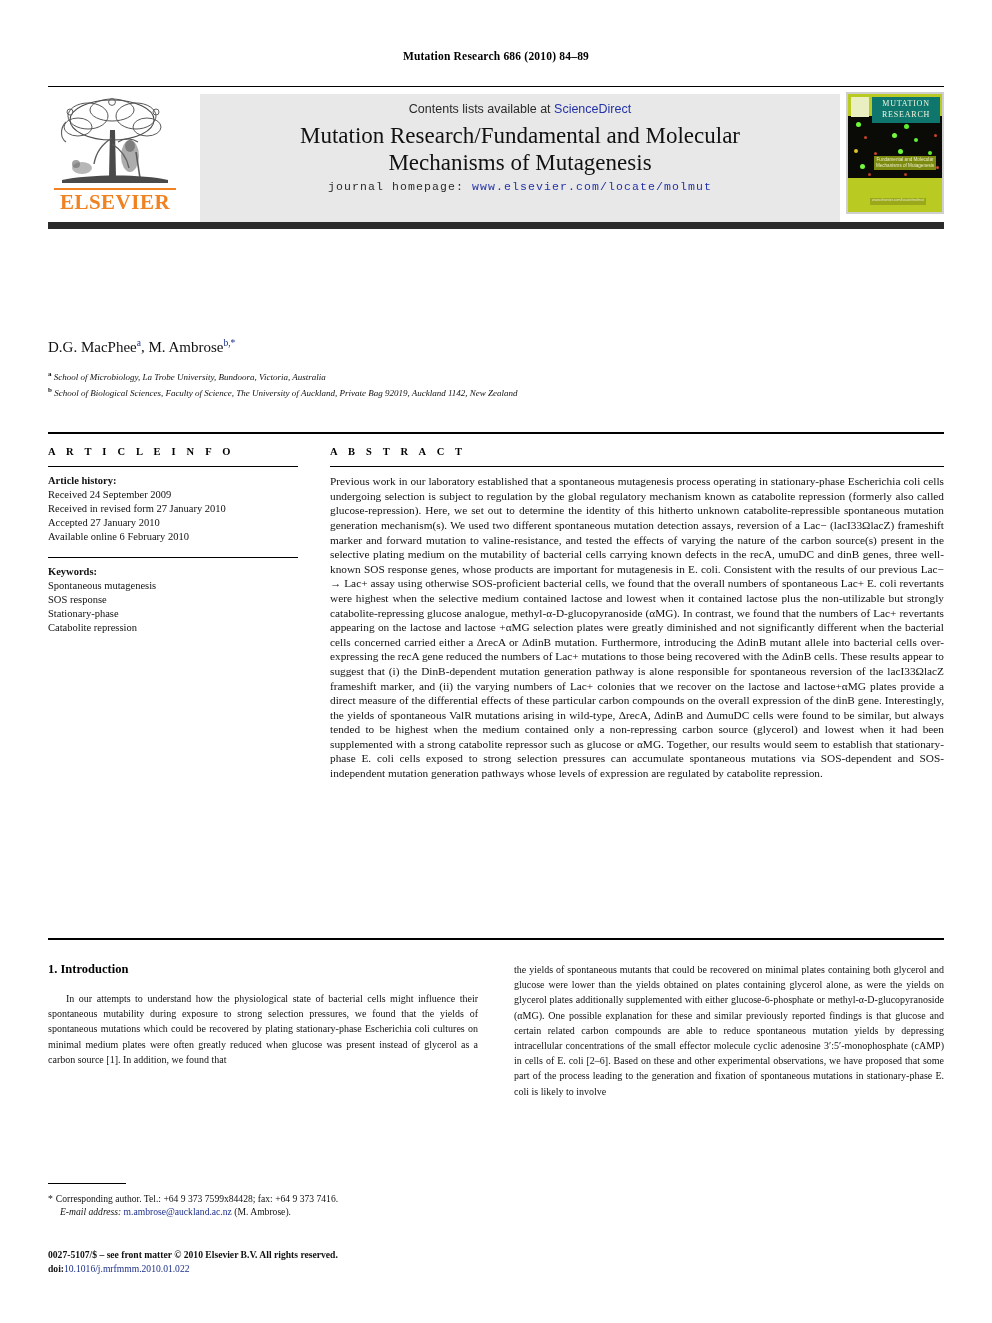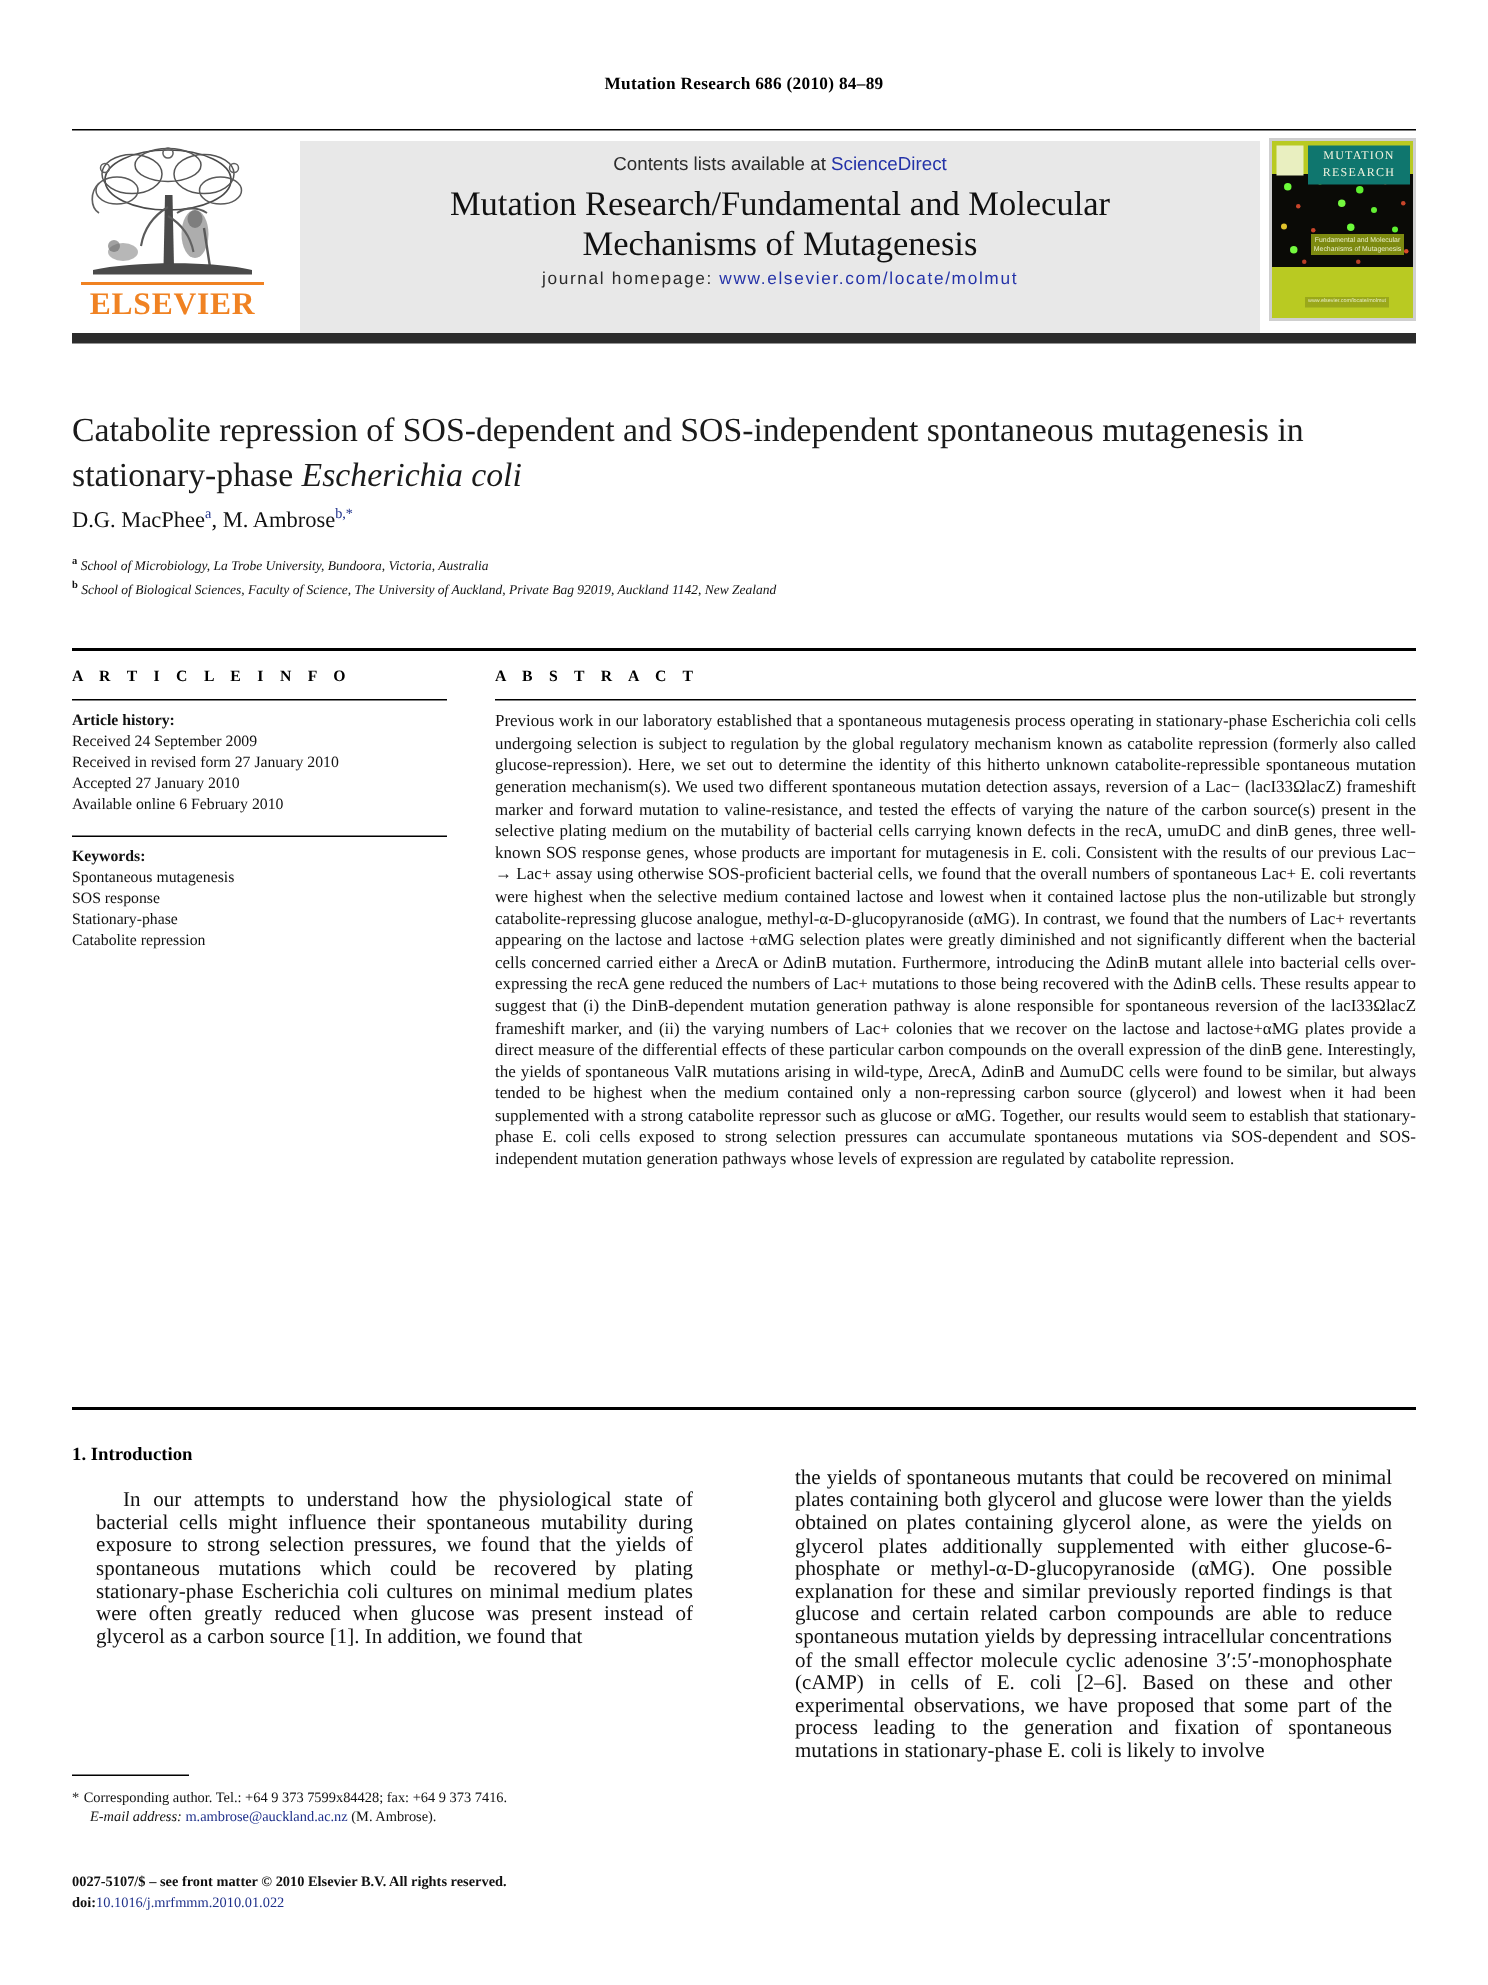--- a/index.html
+++ b/index.html
@@ -35,21 +35,21 @@
     font-size:12.5px;color:#2a2a2a;
   }
   .sd-link{color:#2432a8;}
   .band-title{
     position:absolute;left:0;top:28px;width:640px;text-align:center;
     font-family:"Liberation Serif", serif;
     font-size:23px;line-height:27px;color:#111;
   }
   .band-hp{
     position:absolute;left:0;top:86px;width:640px;text-align:center;
-    font-family:Liberation Sans, sans-serif;
+    font-family:Liberation Mono, monospace;
     font-size:11.5px;letter-spacing:1.1px;color:#2a2a2a;
   }
   .band-hp .u{color:#2432a8;}
   .band-hp .row2{display:block;margin-top:2px;}
 
   
   .logo{position:absolute;left:0px;top:4px;width:134px;height:120px;}
   .logo svg{display:block;}
   .logo-word{
     position:absolute;left:4px;top:96px;width:126px;text-align:center;
@@ -120,21 +120,21 @@
   }
   .copyright{
     text-align:right;font-size:11.3px;line-height:15px;margin-top:2px;color:#111;
   }
   .rule-bot{position:absolute;left:48px;top:938px;width:896px;height:2px;background:#000;}
 
   
   .body-l{position:absolute;left:48px;top:962px;width:430px;}
   .body-r{position:absolute;left:514px;top:962px;width:430px;}
   .h2{font-size:12.5px;font-weight:bold;margin:0 0 14px 0;color:#000;}
-  .p{font-size:14px;line-height:15.2px;text-align:justify;text-indent:18px;color:#111;margin:16px;}
+  .p{font-size:10px;line-height:15.2px;text-align:justify;text-indent:18px;color:#111;margin:0;}
   .p.noind{text-indent:0;}
 
   .foot-rule{position:absolute;left:48px;top:1183px;width:78px;height:1.3px;background:#000;}
   .foot{
     position:absolute;left:48px;top:1192px;width:430px;
     font-size:9.6px;line-height:13px;color:#111;
   }
   .foot .star{margin-right:3px;}
   .foot .em{font-style:italic;}
   .foot a{color:#1d2f8a;text-decoration:none;}
@@ -228,24 +228,20 @@
           <div>Fundamental and Molecular</div>
           <div>Mechanisms of Mutagenesis</div>
         </div>
         <div class="cover-foot">www.elsevier.com/locate/molmut</div>
       </div>
     </div>
   </div>
 
   <div class="rule-thick"></div>
 
-  <div class="title">
-    <span>Catabolite repression of SOS-dependent and SOS-independent spontaneous</span>
-    <span>mutagenesis in stationary-phase </span><i>Escherichia coli</i>
-  </div>
 
   <div class="authors">
     <span>D.G. MacPhee</span><sup>a</sup><span>, M. Ambrose</span><sup>b,*</sup>
   </div>
 
   <div class="affil">
     <div><sup>a</sup> <span>School of Microbiology, La Trobe University, Bundoora, Victoria, Australia</span></div>
     <div><sup>b</sup> <span>School of Biological Sciences, Faculty of Science, The University of Auckland, Private Bag 92019, Auckland 1142, New Zealand</span></div>
   </div>
 

